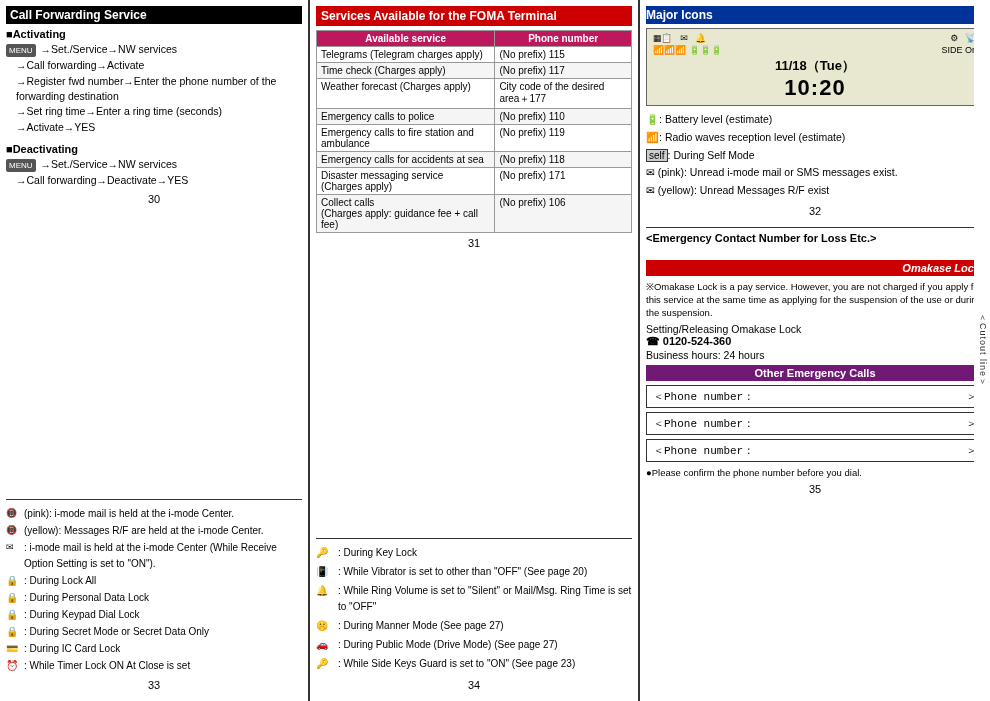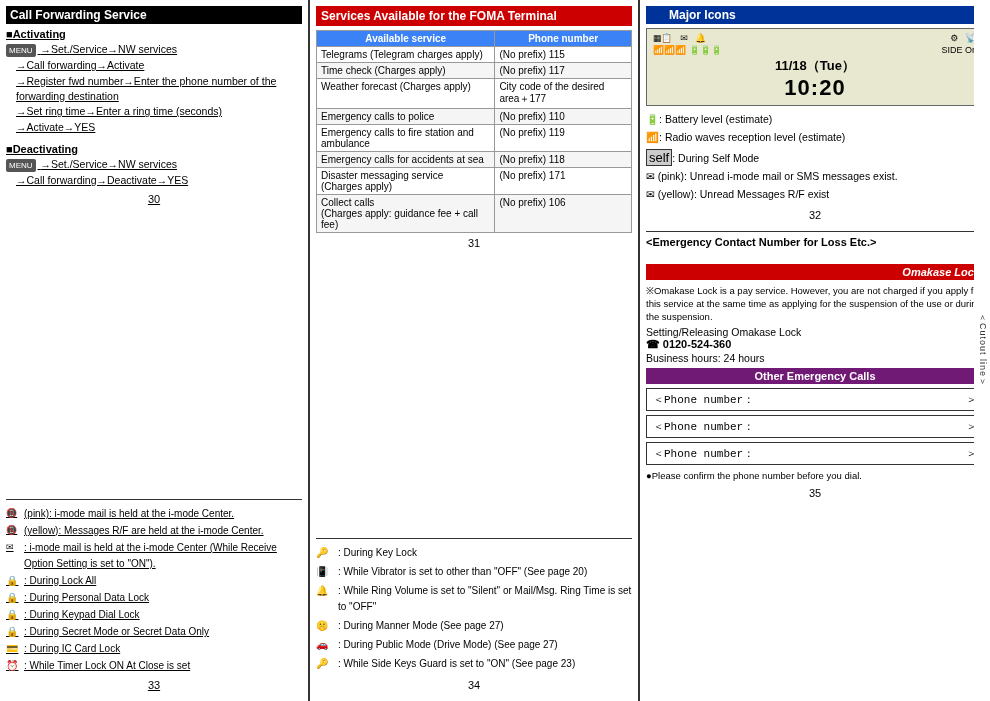--- a/index.html
+++ b/index.html
@@ -19,21 +19,20 @@
       height: 100%;
     }
     
     .panel1 {
       width: 310px;
       border-right: 2px solid #333;
       display: flex;
       flex-direction: column;
       padding: 6px;
       position: relative;
-      text-decoration: underline;
     }
     .panel1-top {
       flex: 1;
       border-bottom: 1px solid #333;
       padding-bottom: 6px;
     }
     .panel1-bottom {
       padding-top: 6px;
     }
     .panel-title-bar {
@@ -97,21 +96,21 @@
       font-size: 12px;
       padding: 3px 5px;
       margin-bottom: 4px;
     }
     table.services {
       width: 100%;
       border-collapse: collapse;
       font-size: 10px;
     }
     table.services th {
-      background: #3b82f6;
+      background: #be185d;
       color: #fff;
       padding: 2px 4px;
       border: 1px solid #999;
       font-size: 10px;
     }
     table.services td {
       border: 1px solid #999;
       padding: 2px 4px;
       vertical-align: top;
       font-size: 10px;
@@ -133,21 +132,21 @@
       padding-bottom: 6px;
     }
     .panel3-bottom {
       padding-top: 4px;
     }
     .major-icons-title {
       background: #003399;
       color: #fff;
       font-weight: bold;
       font-size: 12px;
-      padding: 2px 23px;
+      padding: 2px 0;
       margin-bottom: 4px;
     }
     .clock-display {
       border: 1px solid #666;
       background: #e8e8d0;
       padding: 4px 6px;
       margin-bottom: 6px;
       font-size: 10px;
       display: inline-block;
       width: 100%;
@@ -426,21 +425,21 @@
         <div class="clock-time">10:20</div>
       </div>
 
       <div class="icon-description">
         <span>🔋</span>: Battery level (estimate)
       </div>
       <div class="icon-description">
         <span>📶</span>: Radio waves reception level (estimate)
       </div>
       <div class="icon-description">
-        <span style="border:1px solid #333; padding:0 2px; font-size:13px; background:#ccc;">self</span>: During Self Mode
+        <span style="border:1px solid #333; padding:0 2px; font-size:10px; background:#ccc;">self</span>: During Self Mode
       </div>
       <div class="icon-description">
         <span>✉</span> (pink): Unread i-mode mail or SMS messages exist.
       </div>
       <div class="icon-description">
         <span>✉</span> (yellow): Unread Messages R/F exist
       </div>
 
       <div class="page-number">32</div>
     </div>

